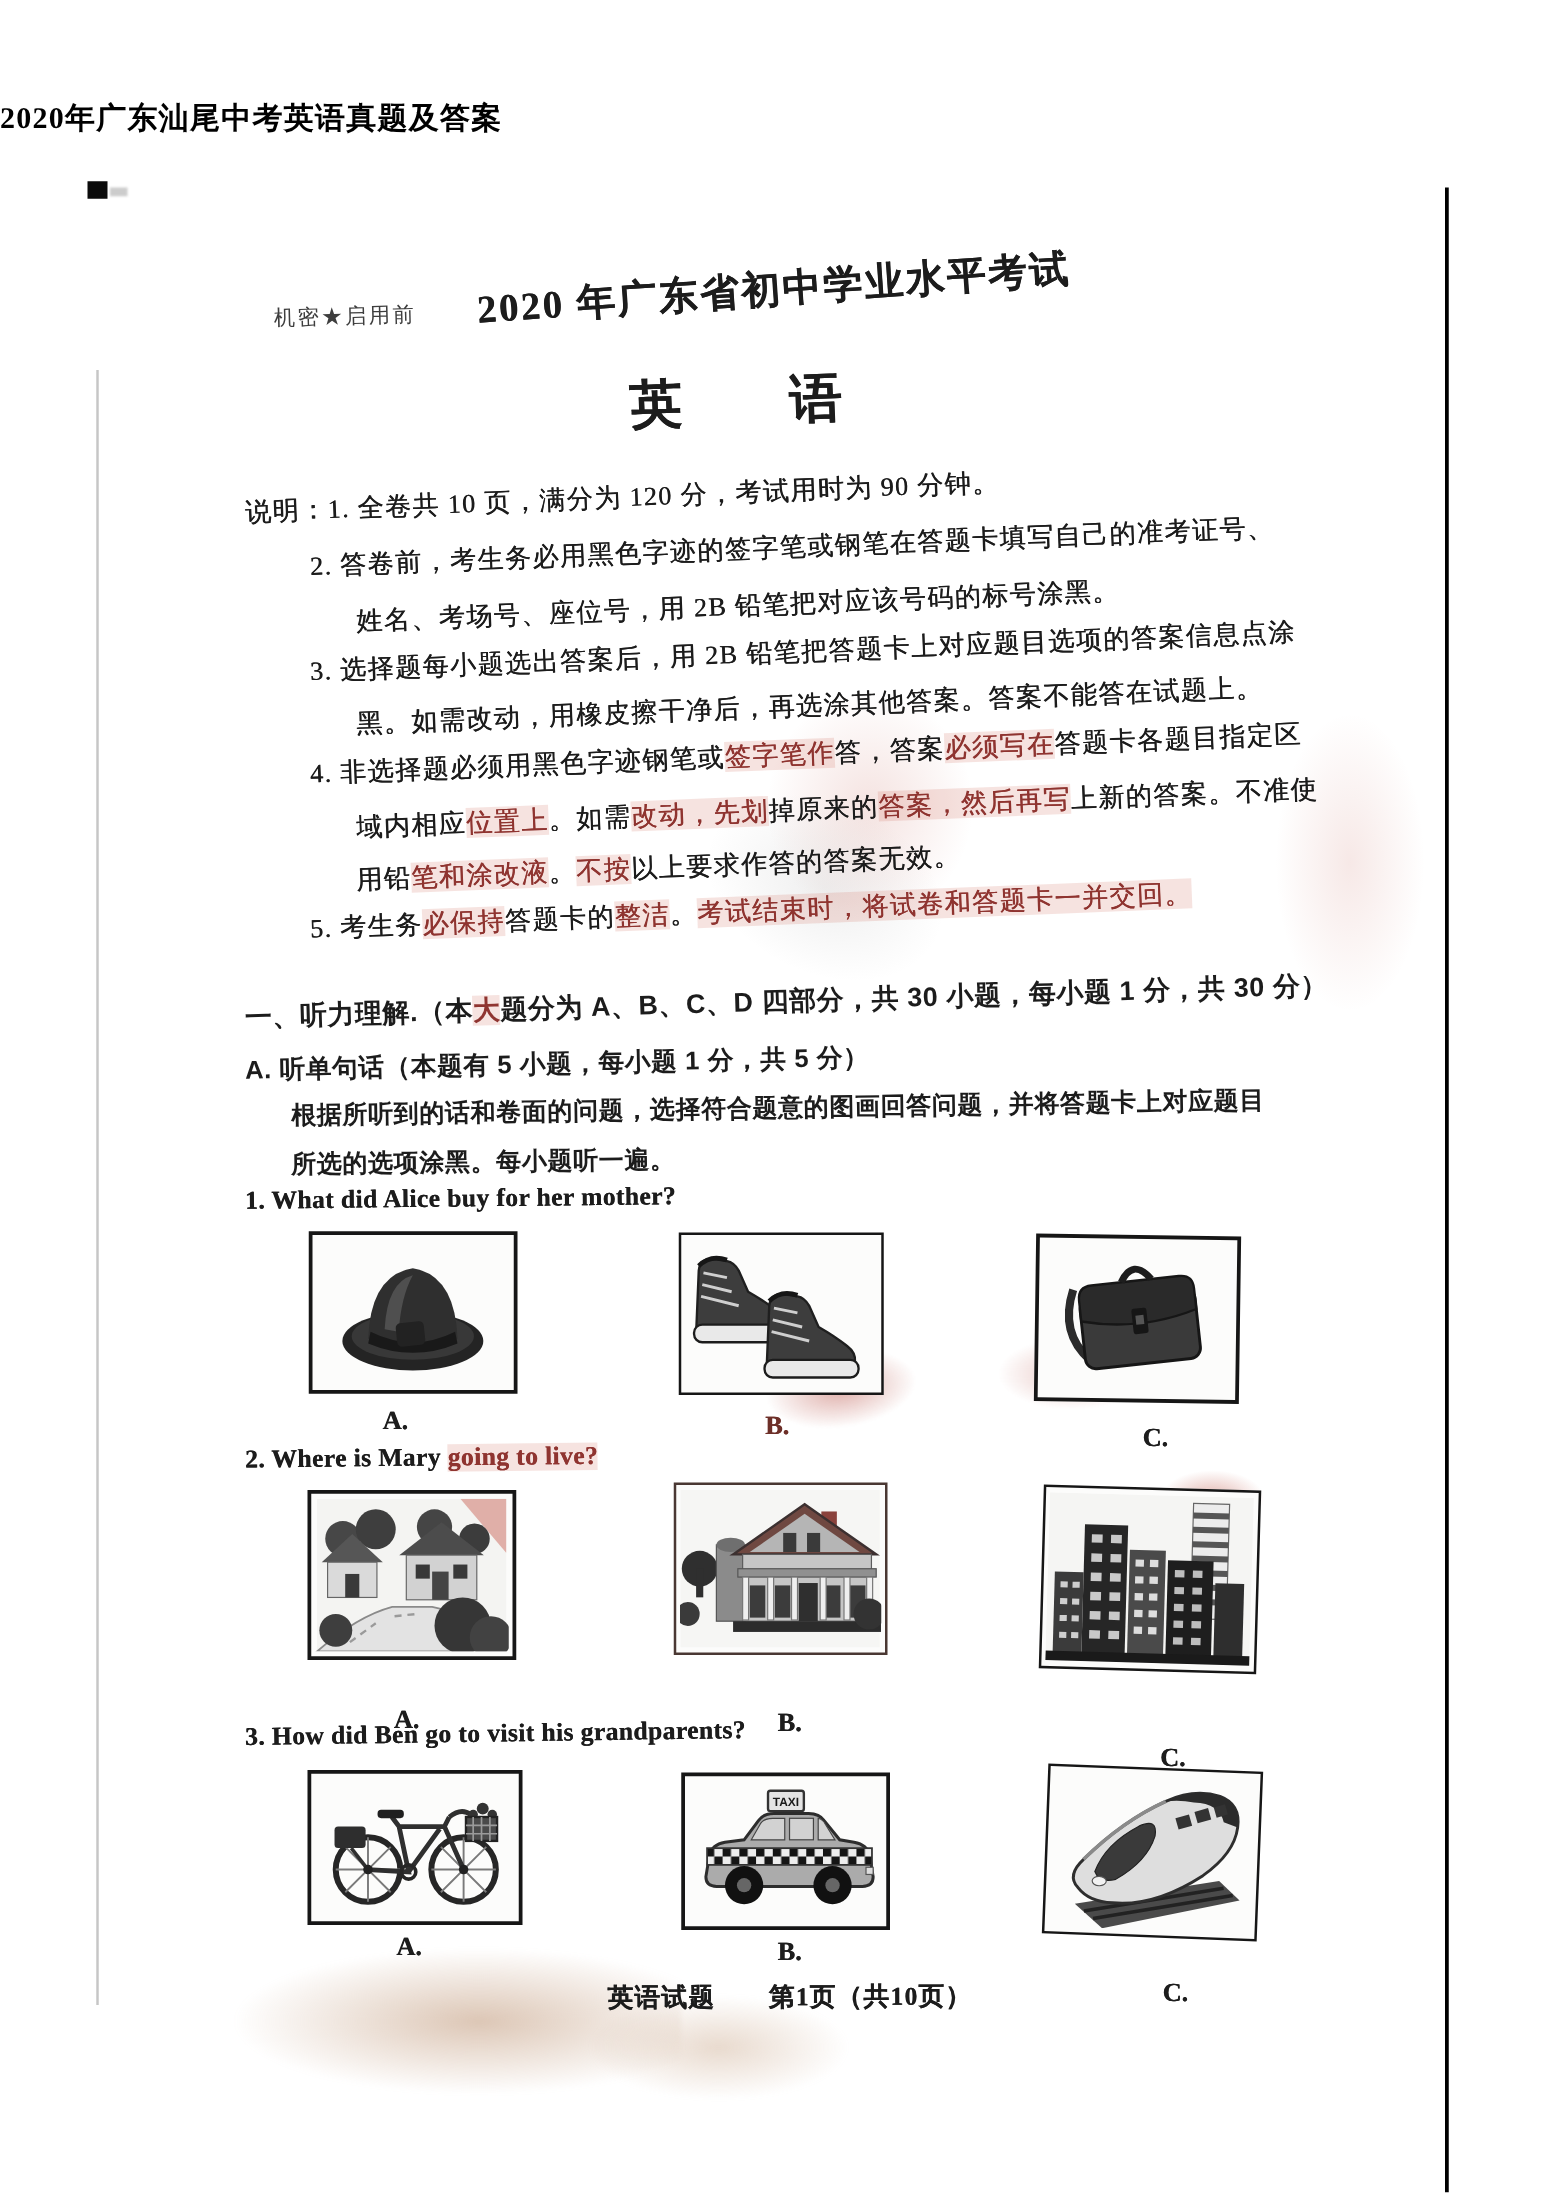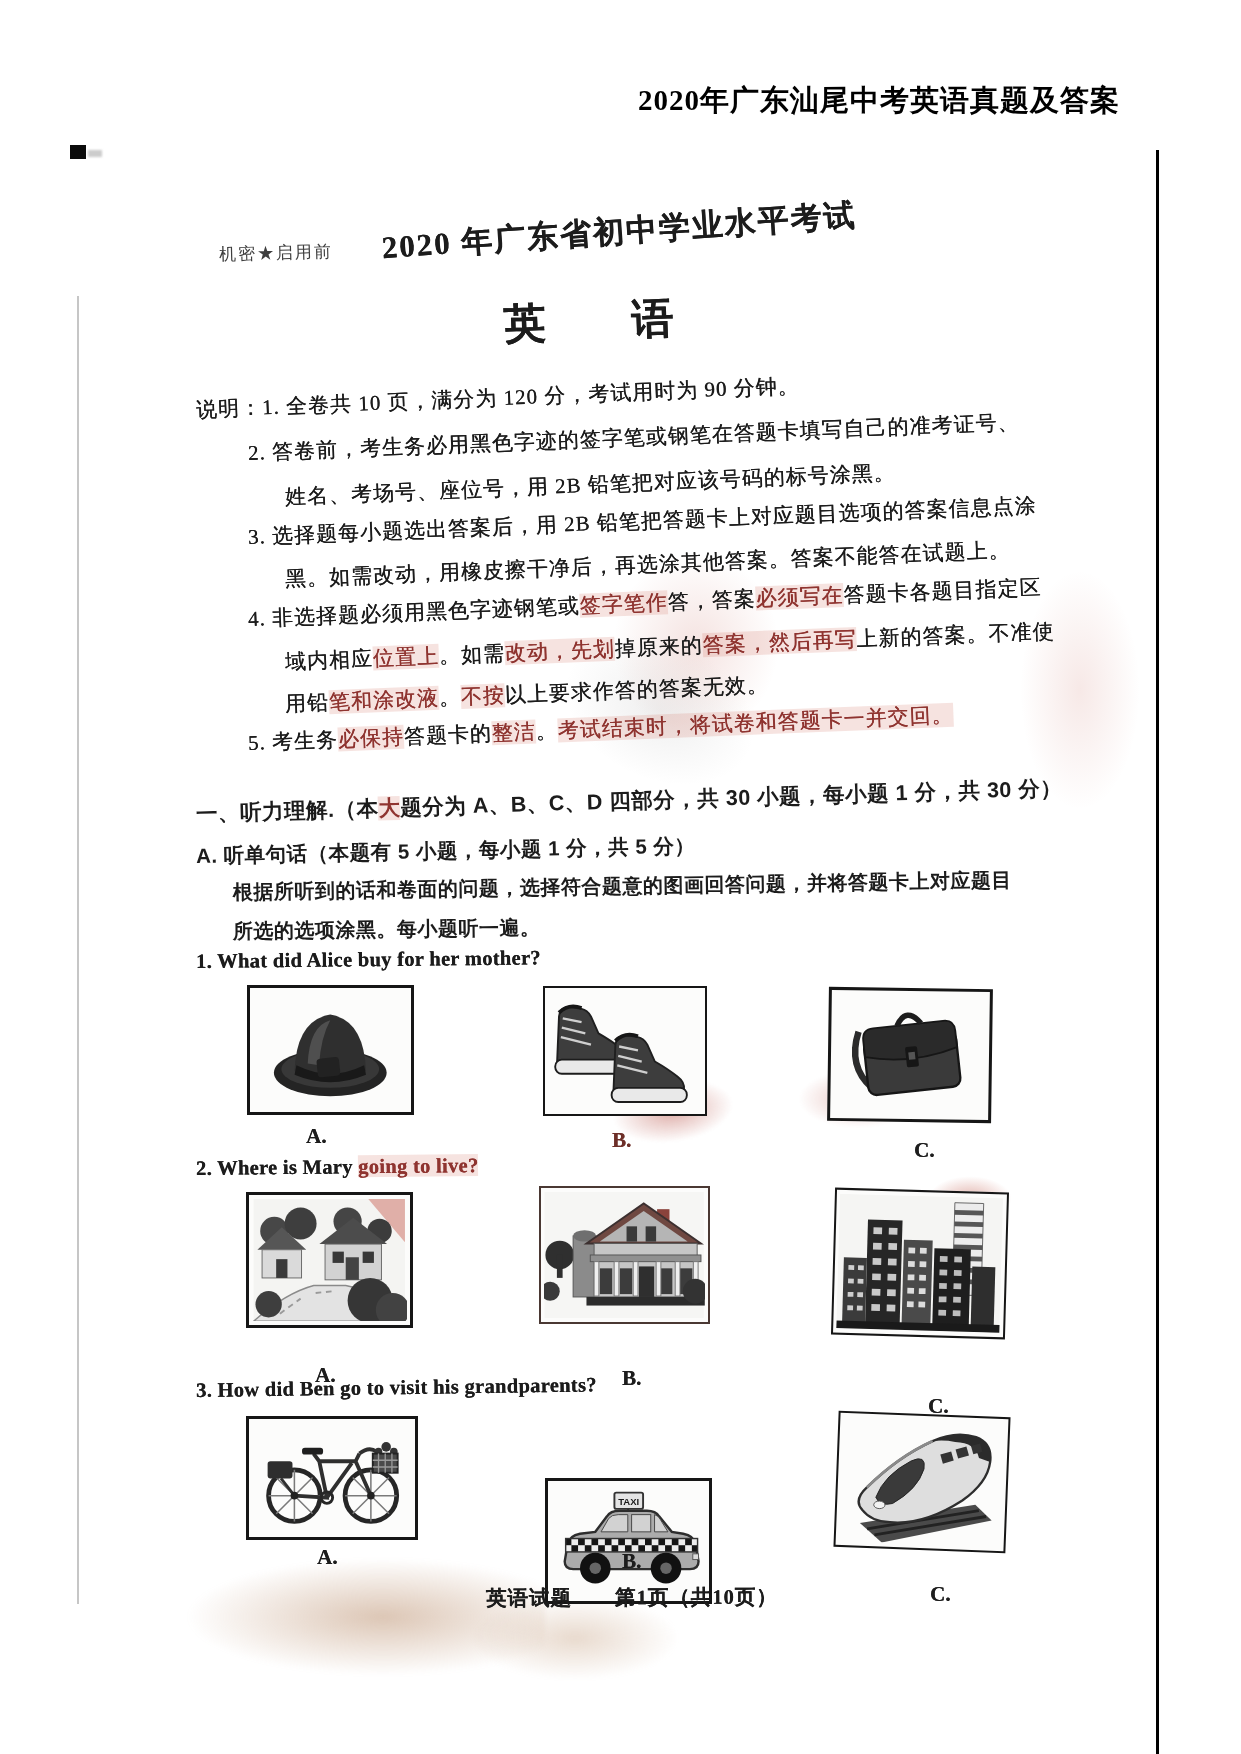--- a/index.html
+++ b/index.html
@@ -1,22 +1,22 @@
 <!DOCTYPE html>
 <html><head>
 <meta charset="utf-8">
 <style>
   html,body{margin:0;padding:0;}
   body{
     width:1241px;height:1754px;position:relative;background:#ffffff;
     font-family:"Liberation Serif", serif;color:#1d1d1d;overflow:hidden;
   }
   
-  .doc-title{position:absolute;top:62px;left:0;width:1120px;text-align:right;
-    font-size:29px;font-weight:bold;letter-spacing:1px;color:#000;}
+  .doc-title{position:absolute;top:62px;left:0;width:1120px;text-align:left;
+    font-size:24px;font-weight:bold;letter-spacing:1px;color:#000;}
   .corner-mark{position:absolute;left:70px;top:145px;width:16px;height:14px;background:#0b0b0b;}
   .corner-mark-smudge{position:absolute;left:88px;top:150px;width:14px;height:7px;background:#9a9a9a;opacity:.5;filter:blur(1px);}
   .left-edge-line{position:absolute;left:77px;top:296px;width:2px;height:1308px;background:#b3b3b3;opacity:.75;}
   .right-edge-line{position:absolute;left:1156px;top:150px;width:3px;height:1604px;background:#000;}
   
   .scan-line{position:absolute;white-space:nowrap;transform-origin:left center;
     font-size:21px;letter-spacing:1px;color:#1c1c1c;text-shadow:.3px 0 0 currentColor;}
   .hei{font-family:"Liberation Sans", sans-serif;font-weight:bold;letter-spacing:.5px;text-shadow:none;}
   .security{left:219px;top:243px;font-size:17px;color:#3e3e3e;transform:rotate(-1.5deg);letter-spacing:2px;text-shadow:none;}
   .exam-title{left:0;top:254px;width:1241px;text-align:center;font-size:31px;font-weight:bold;
@@ -46,21 +46,21 @@
   .box{position:absolute;border:3px solid #161616;background:#fcfcfb;
     display:flex;align-items:center;justify-content:center;overflow:hidden;}
   .box svg{width:96%;height:94%;}
   .row1-a{left:247px;top:985px;width:161px;height:124px;}
   .row1-b{left:543px;top:986px;width:160px;height:126px;border-width:2px;}
   .row1-c{left:828px;top:988px;width:158px;height:128px;transform:rotate(.8deg);}
   .row2-a{left:246px;top:1192px;width:161px;height:130px;}
   .row2-b{left:539px;top:1186px;width:167px;height:134px;border-width:2px;border-color:#4a3833;}
   .row2-c{left:833px;top:1190px;width:170px;height:143px;transform:rotate(1.6deg);border-width:2px;}
   .row3-a{left:246px;top:1416px;width:166px;height:118px;}
-  .row3-b{left:545px;top:1478px;width:161px;height:120px;}
+  .row3-b{left:545px;top:1418px;width:161px;height:120px;}
   .row3-c{left:836px;top:1414px;width:168px;height:132px;transform:rotate(2.2deg);border-width:2px;}
   .opt-label{position:absolute;font-weight:bold;font-size:21px;color:#1d1d1d;text-shadow:.3px 0 0 currentColor;}
   .lab-1a{left:306px;top:1124px;}
   .lab-1b{left:612px;top:1128px;color:#6d2f28;}
   .lab-1c{left:914px;top:1138px;}
   .lab-2a{left:315px;top:1363px;}
   .lab-2b{left:622px;top:1366px;}
   .lab-2c{left:928px;top:1394px;}
   .lab-3a{left:317px;top:1545px;}
   .lab-3b{left:622px;top:1549px;}

